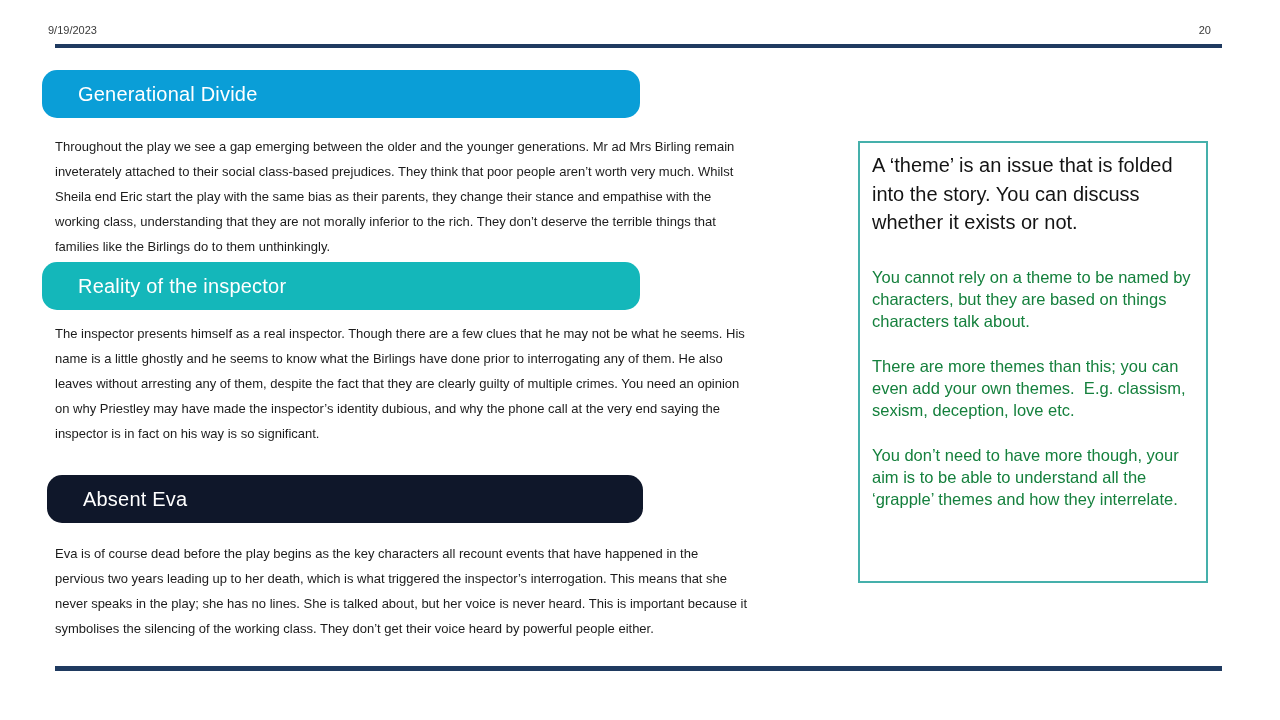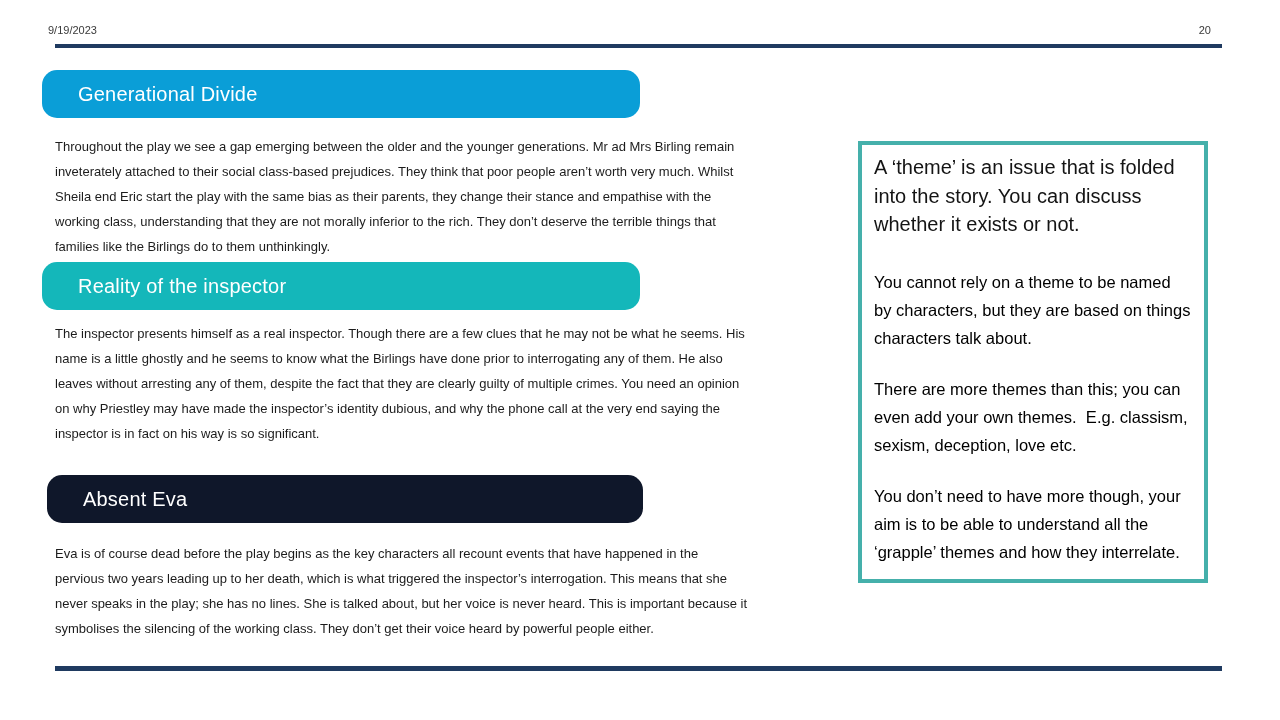--- a/index.html
+++ b/index.html
@@ -53,35 +53,35 @@
   .body-1 { top: 134px; }
   .body-2 { top: 321px; }
   .body-3 { top: 541px; }
   .note-box {
     position: absolute;
     left: 858px;
     top: 141px;
     width: 350px;
     height: 442px;
     box-sizing: border-box;
-    border: 4px solid #701a75;
+    border: 2px solid #701a75;
     background: #ffffff;
     padding: 8px 12px;
   }
   .note-lead {
     font-size: 20px;
     line-height: 28.5px;
     color: #141414;
     white-space: pre-wrap;
   }
   .note-para {
     margin-top: 23px;
     font-size: 16.5px;
-    line-height: 28px;
-    color: #000000;
+    line-height: 22px;
+    color: #15803d;
     white-space: pre-wrap;
   }
   .note-para-first { margin-top: 29px; }
 </style>
 </head>
 <body>
 
 <div class="slide">
 
   <div class="meta-text date">9/19/2023</div>

